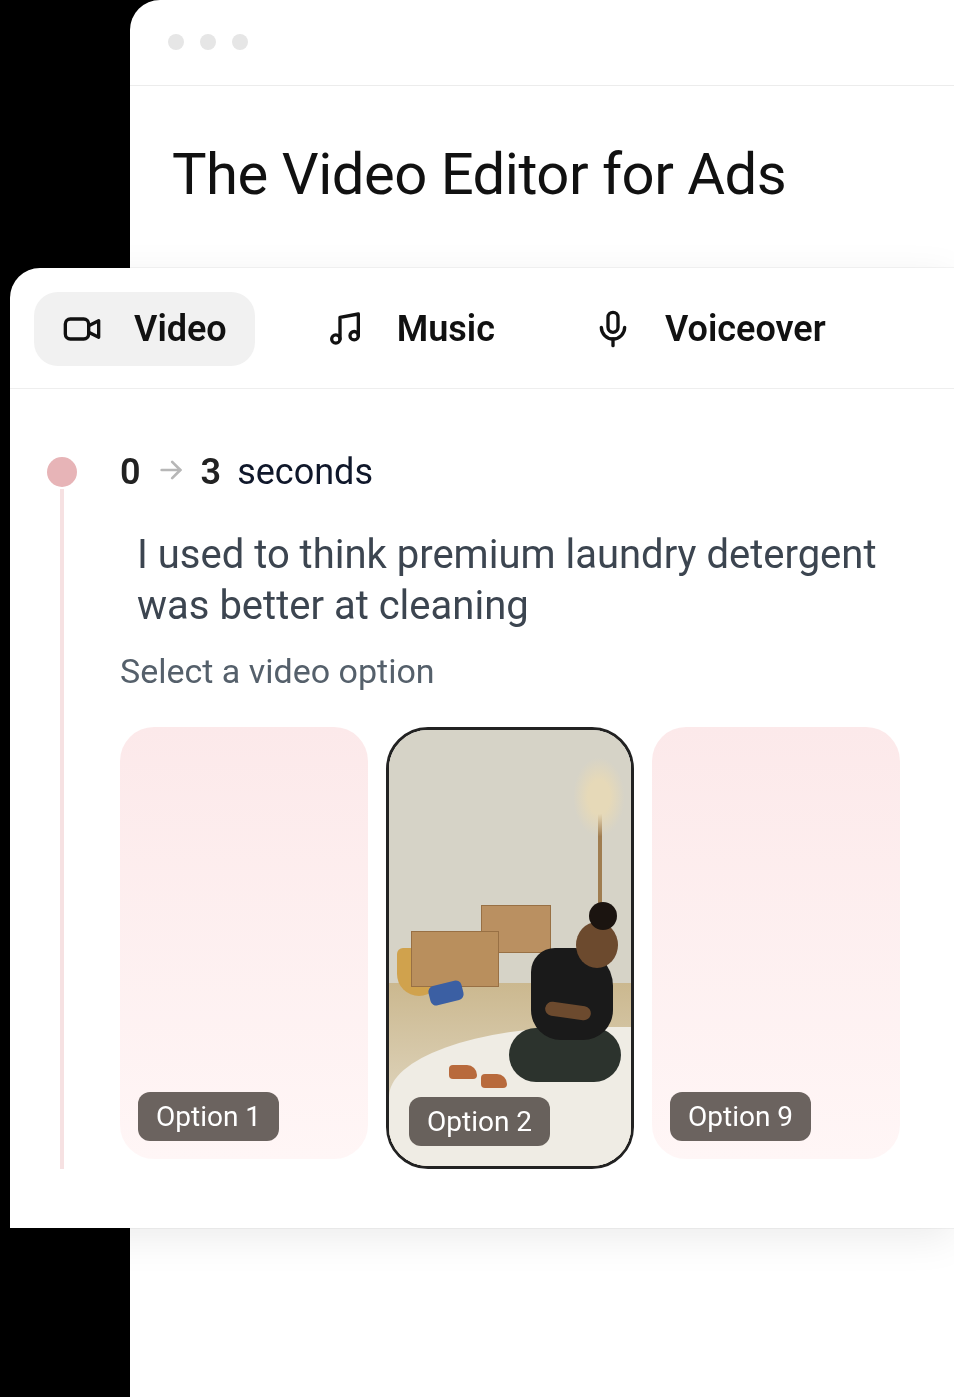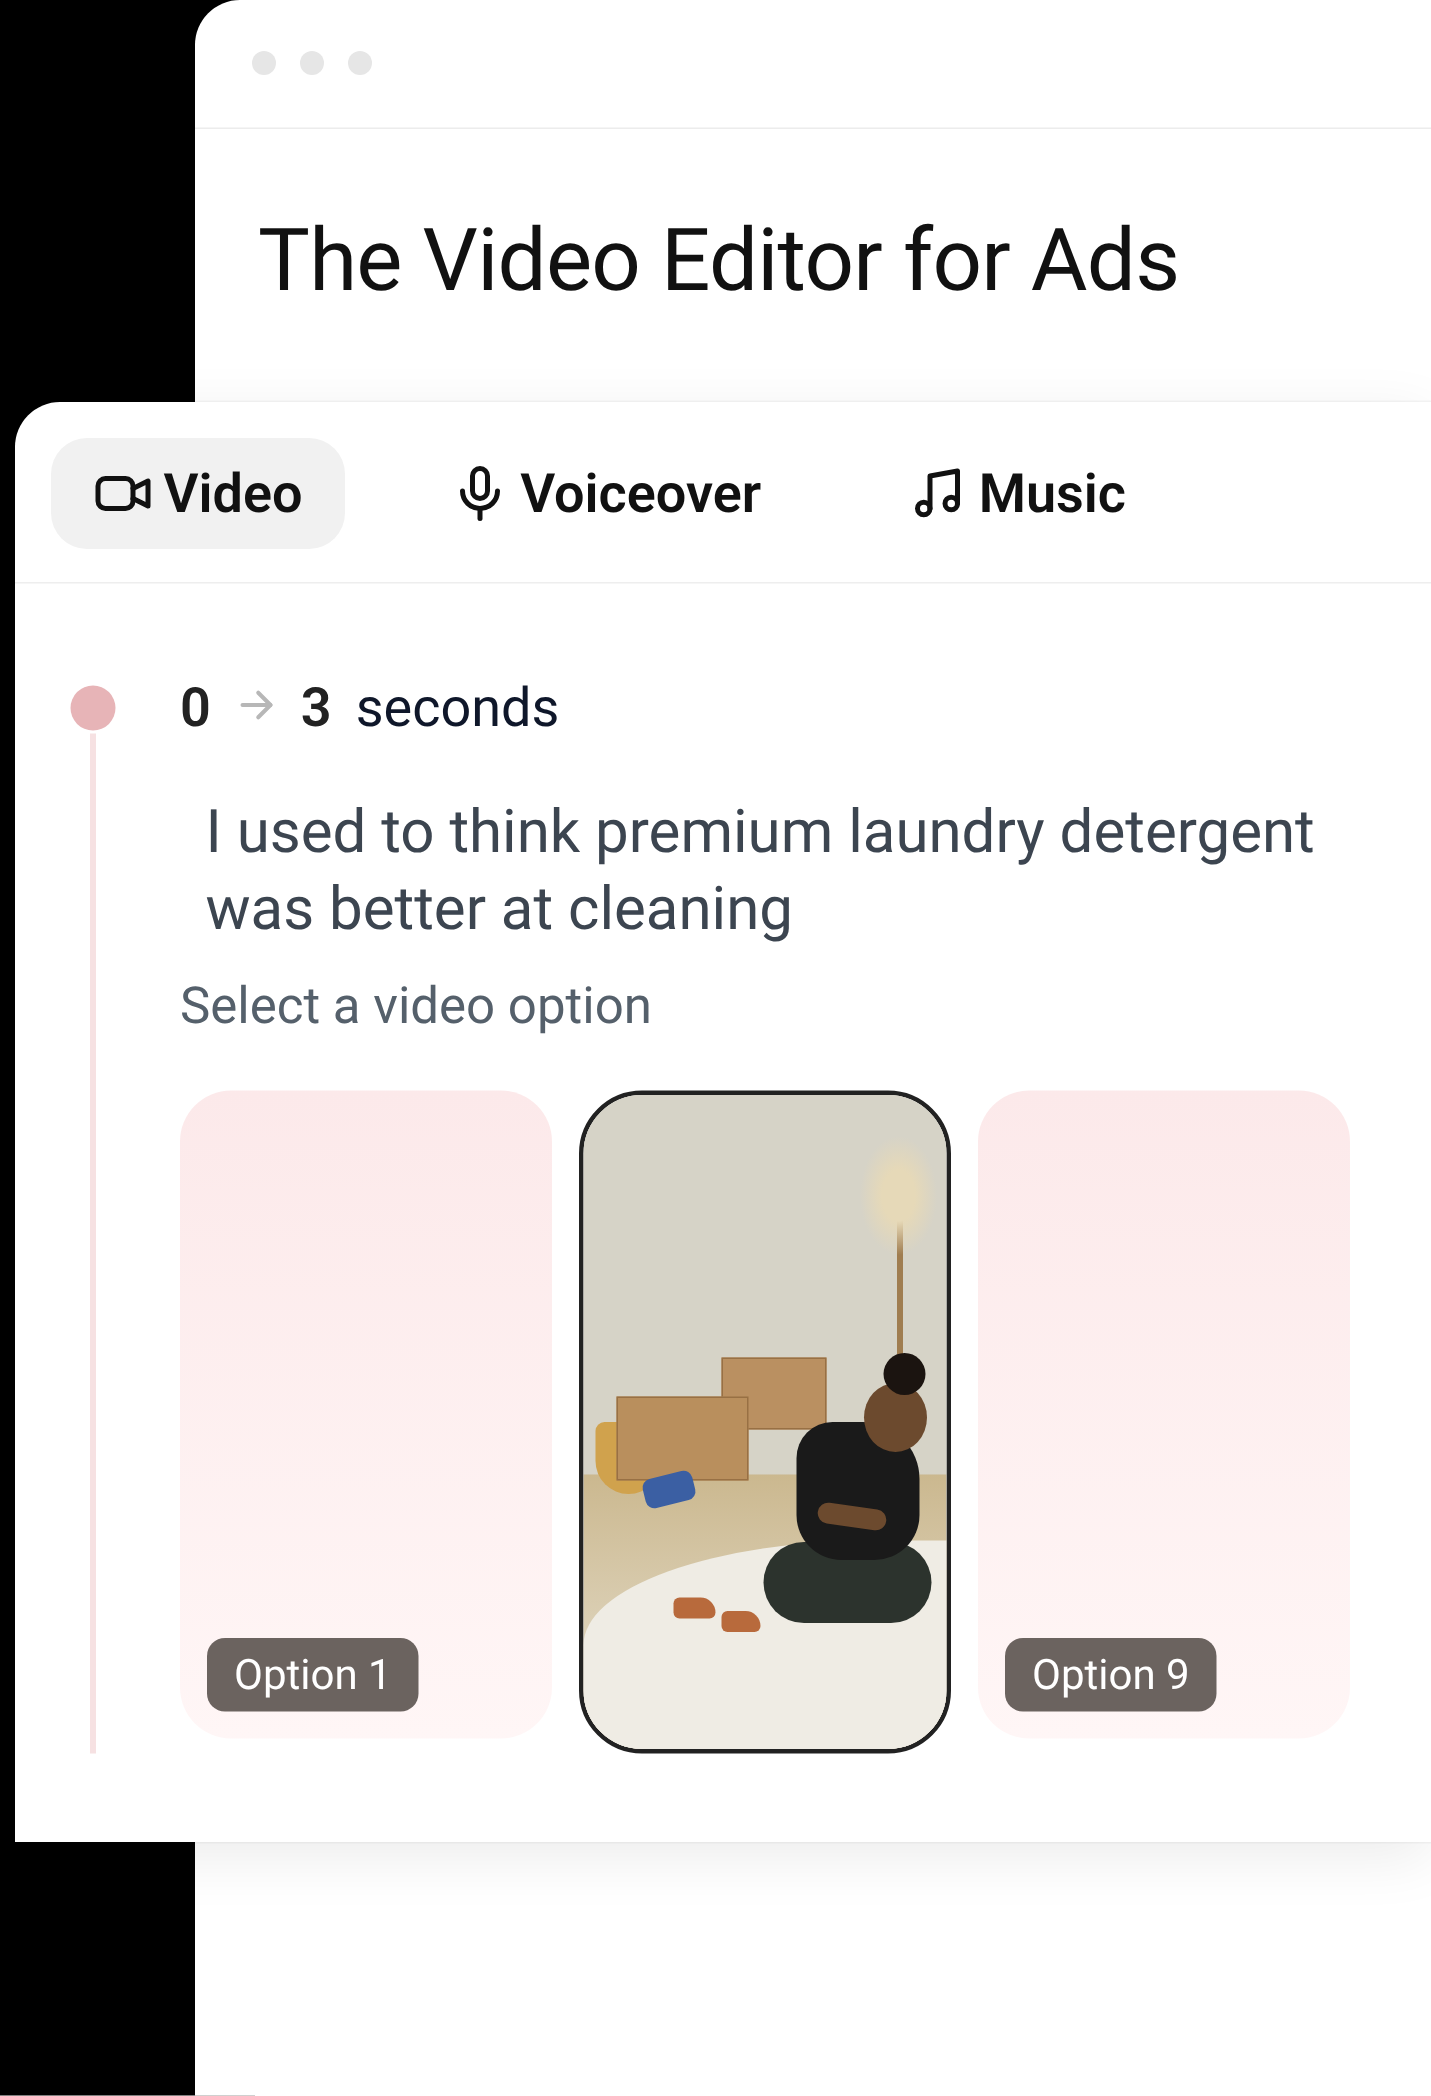--- a/index.html
+++ b/index.html
@@ -76,21 +76,21 @@
     .tabs {
       display: flex;
       align-items: center;
       gap: 42px;
       padding: 24px 24px 0 24px;
     }
 
     .tab {
       display: flex;
       align-items: center;
-      gap: 7px;
+      gap: 32px;
       padding: 16px 28px;
       border-radius: 24px;
       cursor: pointer;
       font-size: 36px;
       font-weight: 600;
       color: #111;
     }
 
     .tab.active {
       background: #f1f1f1;
@@ -276,37 +276,37 @@
           <rect x="2" y="6" width="14" height="12" rx="3"></rect>
           <path d="M16 10l6-3v10l-6-3"></path>
         </svg>
       </span>
       <span>Video</span>
     </div>
 
     <div class="tab">
       <span class="icon">
         <svg width="40" height="40" viewBox="0 0 24 24" fill="none" stroke="#111" stroke-width="2" stroke-linecap="round" stroke-linejoin="round">
+          <path d="M9 18V5l11-2v13"></path>
+          <circle cx="6.5" cy="18" r="2.5"></circle>
+          <circle cx="17.5" cy="16" r="2.5"></circle>
+        </svg>
+      </span>
+      <span>Music</span>
+    </div>
+
+    <div class="tab">
+      <span class="icon">
+        <svg width="40" height="40" viewBox="0 0 24 24" fill="none" stroke="#111" stroke-width="2" stroke-linecap="round" stroke-linejoin="round">
           <rect x="9" y="2" width="6" height="12" rx="3"></rect>
           <path d="M5 11a7 7 0 0 0 14 0"></path>
           <line x1="12" y1="18" x2="12" y2="22"></line>
         </svg>
       </span>
       <span>Voiceover</span>
-    </div>
-
-    <div class="tab">
-      <span class="icon">
-        <svg width="40" height="40" viewBox="0 0 24 24" fill="none" stroke="#111" stroke-width="2" stroke-linecap="round" stroke-linejoin="round">
-          <path d="M9 18V5l11-2v13"></path>
-          <circle cx="6.5" cy="18" r="2.5"></circle>
-          <circle cx="17.5" cy="16" r="2.5"></circle>
-        </svg>
-      </span>
-      <span>Music</span>
     </div>
   </div>
 
   <div class="front-divider"></div>
 
   <div class="content">
     <div class="timeline-dot"></div>
     <div class="timeline-line"></div>
 
     <div class="time-row">
@@ -344,20 +344,21 @@
           <div class="body">
             <div class="legs"></div>
             <div class="torso"></div>
             <div class="arm"></div>
             <div class="head"></div>
             <div class="bun"></div>
           </div>
           <div class="shoe1"></div>
           <div class="shoe2"></div>
         </div>
+        <div class="option-label">Option 2</div>
       </div>
 
       <div class="option-card blank">
         <div class="option-label">Option 9</div>
       </div>
 
     </div>
   </div>
 </div>
 

